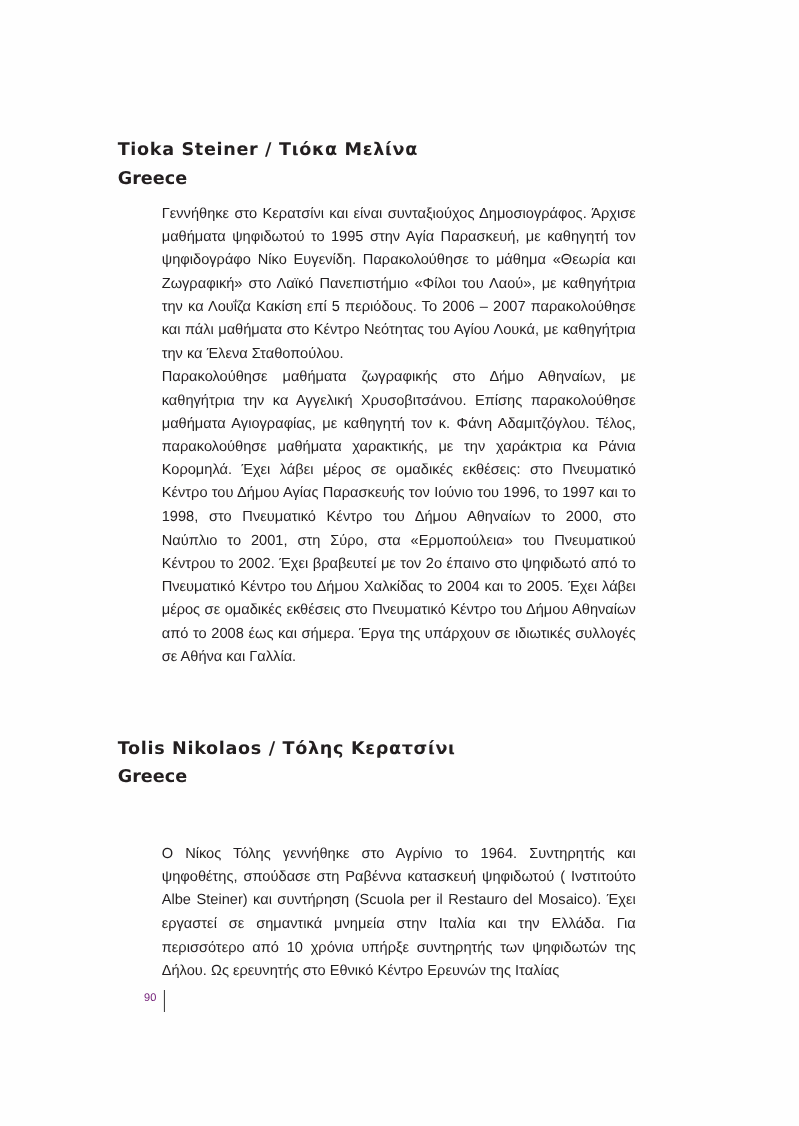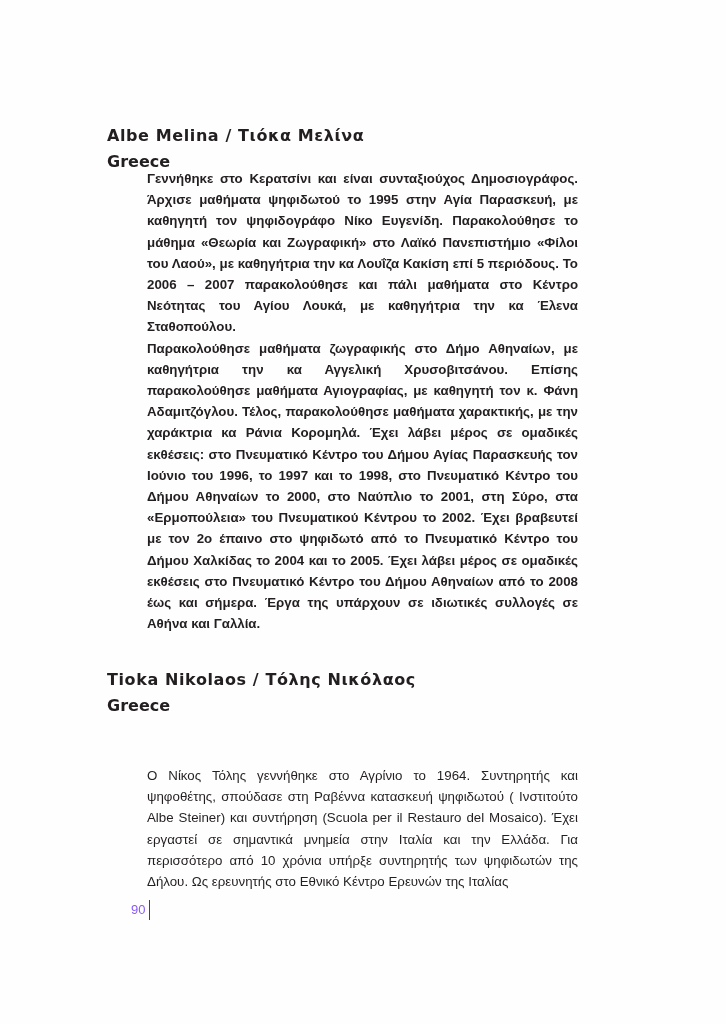--- a/index.html
+++ b/index.html
@@ -19,38 +19,38 @@
   }
   .bio {
     position: absolute; left: 147px; width: 431px;
     font-family: "Liberation Sans", sans-serif; font-size: 13.3px;
     line-height: 21.2px; text-align: justify; color: #231f20;
     hyphens: manual;
   }
   .bio p { margin: 0; text-indent: 0; }
   .page-number {
     position: absolute; left: 131px; top: 902px;
-    font-family: "Liberation Sans", sans-serif; font-size: 13px; color: #8b5cf6;
+    font-family: "Liberation Sans", sans-serif; font-size: 10px; color: #701a75;
   }
   .page-rule {
     position: absolute; left: 149px; top: 900px; width: 1px; height: 20px; background: #444;
   }
 </style>
 </head>
 <body>
 
-<h2 class="heading" style="top:126px;">Albe Melina / Τιόκα Μελίνα</h2>
+<h2 class="heading" style="top:126px;">Tioka Steiner / Τιόκα Μελίνα</h2>
 <div class="country" style="top:152px;">Greece</div>
 
-<div class="bio" style="top:168px;font-weight:bold;">
+<div class="bio" style="top:183px;">
   <p>Γεννήθηκε στο Κερατσίνι και είναι συνταξιούχος Δημοσιογράφος. Άρχισε μαθήματα ψηφιδωτού το 1995 στην Αγία Παρασκευή, με καθηγητή τον ψηφιδογράφο Νίκο Ευγενίδη. Παρακολούθησε το μάθημα «Θεωρία και Ζωγραφική» στο Λαϊκό Πανεπιστήμιο «Φίλοι του Λαού», με καθηγήτρια την κα Λουΐζα Κακίση επί 5 περιόδους. Το 2006 – 2007 παρακολούθησε και πάλι μαθήματα στο Κέντρο Νεότητας του Αγίου Λουκά, με καθηγήτρια την κα Έλενα Σταθοπούλου.</p>
   <p>Παρακολούθησε μαθήματα ζωγραφικής στο Δήμο Αθηναίων, με καθηγήτρια την κα Αγγελική Χρυσοβιτσάνου. Επίσης παρακολούθησε μαθήματα Αγιογραφίας, με καθηγητή τον κ. Φάνη Αδαμιτζόγλου. Τέλος, παρακολούθησε μαθήματα χαρακτικής, με την χαράκτρια κα Ράνια Κορομηλά. Έχει λάβει μέρος σε ομαδικές εκθέσεις: στο Πνευματικό Κέντρο του Δήμου Αγίας Παρασκευής τον Ιούνιο του 1996, το 1997 και το 1998, στο Πνευματικό Κέντρο του Δήμου Αθηναίων το 2000, στο Ναύπλιο το 2001, στη Σύρο, στα «Ερμοπούλεια» του Πνευματικού Κέντρου το 2002. Έχει βραβευτεί με τον 2ο έπαινο στο ψηφιδωτό από το Πνευματικό Κέντρο του Δήμου Χαλκίδας το 2004 και το 2005. Έχει λάβει μέρος σε ομαδικές εκθέσεις στο Πνευματικό Κέντρο του Δήμου Αθηναίων από το 2008 έως και σήμερα. Έργα της υπάρχουν σε ιδιωτικές συλλογές σε Αθήνα και Γαλλία.</p>
 </div>
 
-<h2 class="heading" style="top:670px;">Tioka Nikolaos / Τόλης Νικόλαος</h2>
+<h2 class="heading" style="top:670px;">Tolis Nikolaos / Τόλης Κερατσίνι</h2>
 <div class="country" style="top:696px;">Greece</div>
 
 <div class="bio" style="top:735px;margin-top:30px;">
   <p>Ο Νίκος Τόλης γεννήθηκε στο Αγρίνιο το 1964. Συντηρητής και ψηφοθέτης, σπούδασε στη Ραβέννα κατασκευή ψηφιδωτού ( Ινστιτούτο Albe Steiner) και συντήρηση (Scuola per il Restauro del Mosaico). Έχει εργαστεί σε σημαντικά μνημεία στην Ιταλία και την Ελλάδα. Για περισσότερο από 10 χρόνια υπήρξε συντηρητής των ψηφιδωτών της Δήλου. Ως ερευνητής στο Εθνικό Κέντρο Ερευνών της Ιταλίας</p>
 </div>
 
 <div class="page-number">90</div>
 <div class="page-rule"></div>
 
 </body></html>

